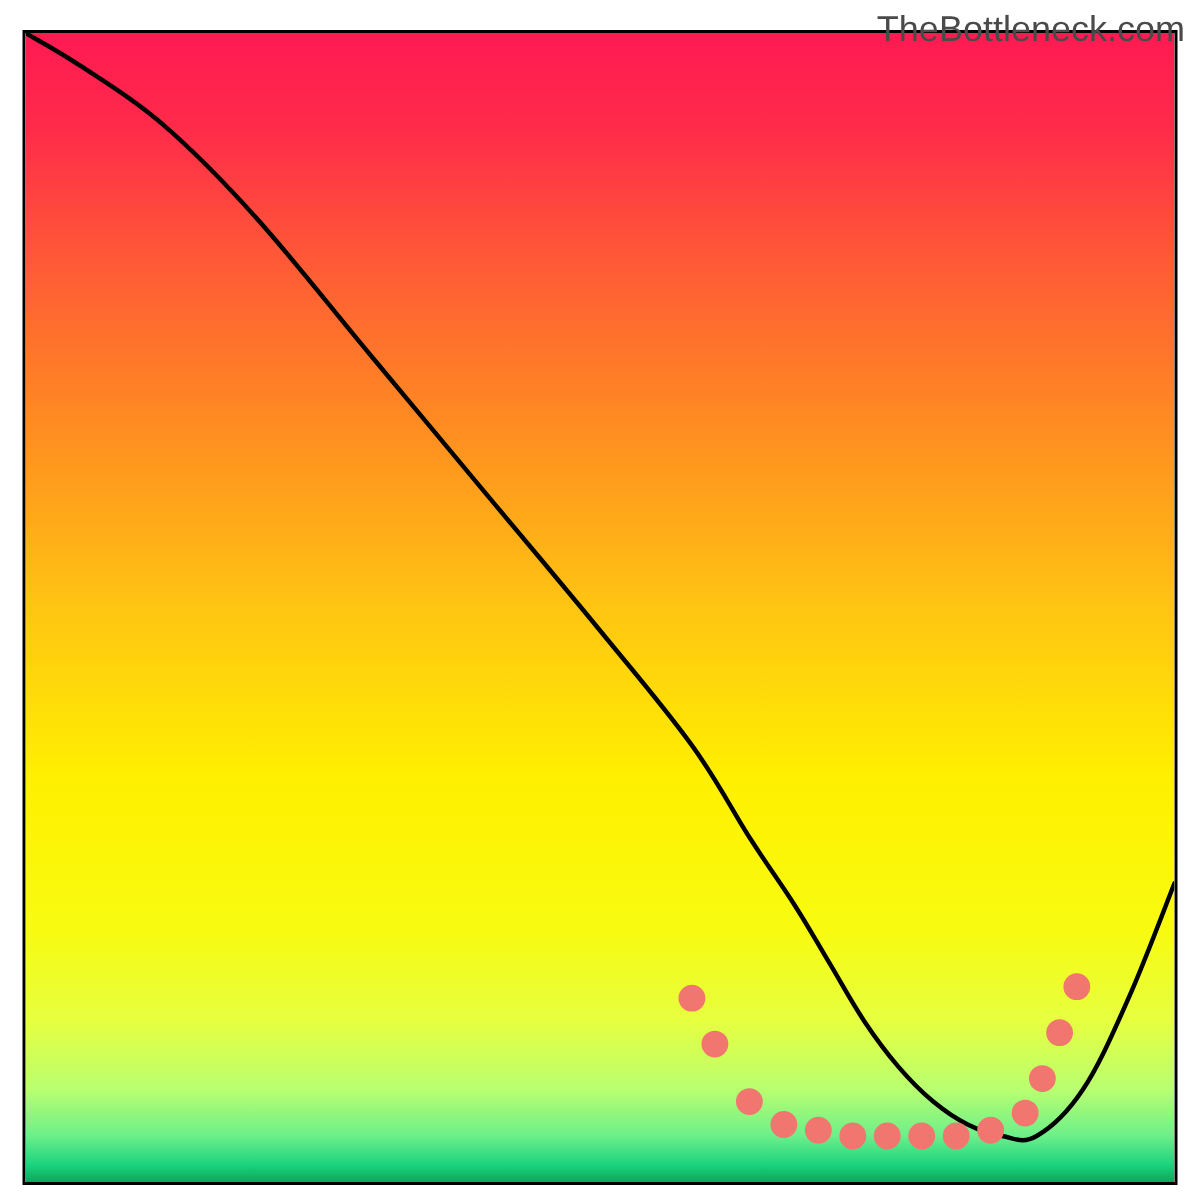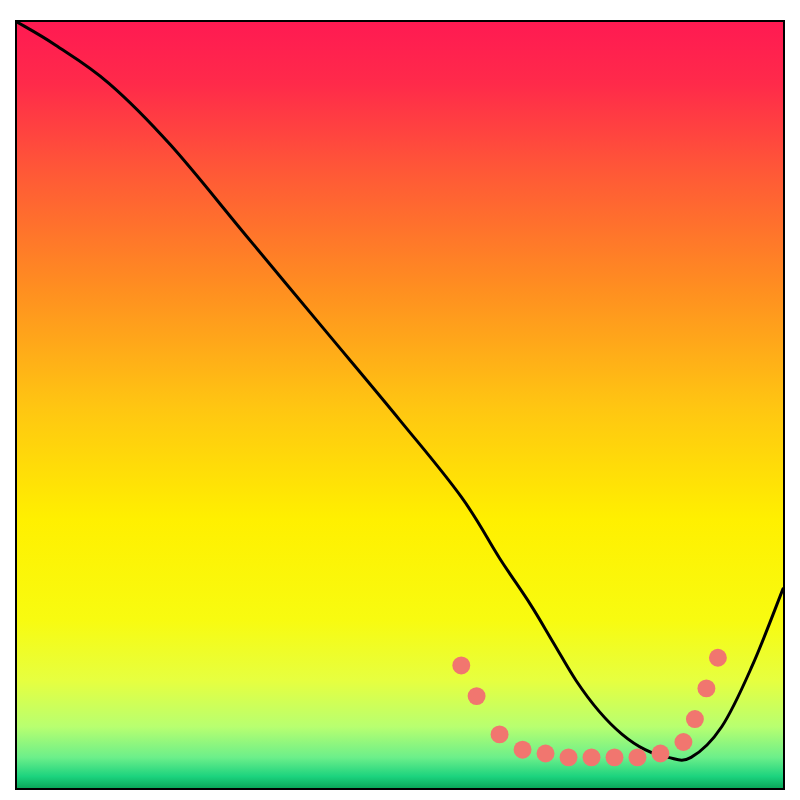--- a/index.html
+++ b/index.html
@@ -36,20 +36,21 @@
   svg.overlay {
     position: absolute;
     inset: 0;
     z-index: 10;
   }
 </style>
 </head>
 <body>
 
 <div class="chart-container">
+  <div class="watermark">TheBottleneck.com</div>
 
   <div class="plot-frame">
     <svg class="gradient-bg" viewBox="0 0 770 770" preserveAspectRatio="none">
       <defs>
         <linearGradient id="bg-grad" x1="0" y1="0" x2="0" y2="1">
             <stop offset="0%" stop-color="#ff1a52"></stop>
             <stop offset="8%" stop-color="#ff2a4a"></stop>
             <stop offset="20%" stop-color="#ff5a36"></stop>
             <stop offset="35%" stop-color="#ff8f20"></stop>
             <stop offset="50%" stop-color="#ffc512"></stop>

